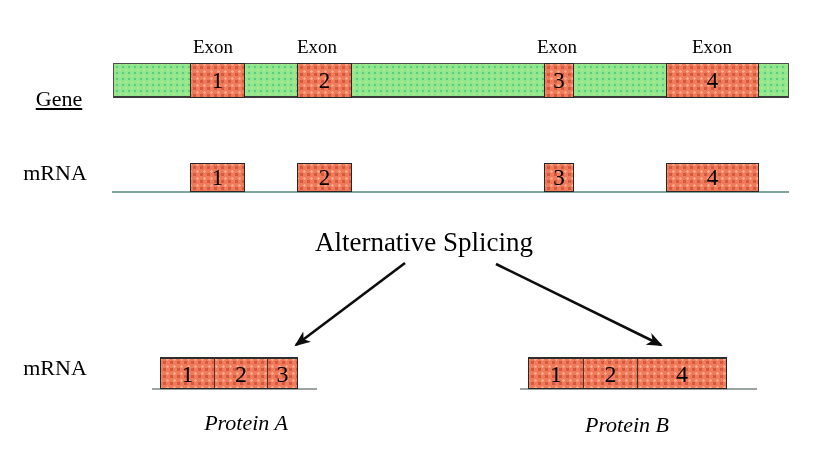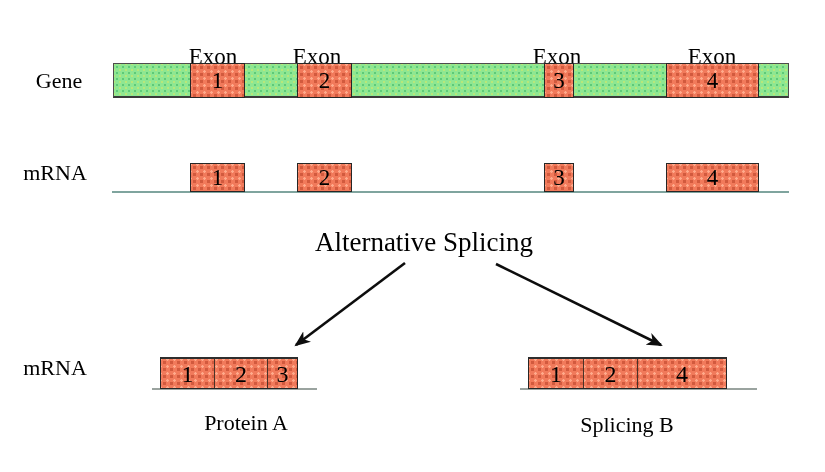--- a/index.html
+++ b/index.html
@@ -1,25 +1,25 @@
 <!DOCTYPE html>
 <html><head>
 <meta charset="utf-8">
 <style>
   html,body{margin:0;padding:0;background:#ffffff;}
   .canvas{
     position:relative;width:825px;height:472px;background:#ffffff;
     font-family:"Liberation Serif","DejaVu Serif",serif;color:#000;overflow:hidden;
   }
   .row-label{position:absolute;font-size:22px;text-align:center;white-space:nowrap;}
-  .gene-label{left:30px;top:68px;width:58px;}
+  .gene-label{left:30px;top:86px;width:58px;text-decoration:underline;}
   .mrna-top-label{left:17px;top:160px;width:76px;}
   .mrna-bottom-label{left:19px;top:355px;width:72px;}
 
-  .exon-header{position:absolute;top:44px;font-size:23px;transform:translateX(-50%);white-space:nowrap;}
+  .exon-header{position:absolute;top:36px;font-size:19px;transform:translateX(-50%);white-space:nowrap;}
   .eh-1{left:213px;} .eh-2{left:317px;} .eh-3{left:557px;} .eh-4{left:712px;}
 
   .green-fill{
     background-color:#8fe792;
     background-image:
       radial-gradient(circle,#5ecb78 28%,rgba(0,0,0,0) 34%),
       radial-gradient(circle,#b9e878 22%,rgba(0,0,0,0) 28%);
     background-size:6px 6px;
     background-position:0 0,3px 3px;
   }
@@ -67,21 +67,21 @@
   }
   .box-a{left:160px;width:138px;}
   .box-b{left:528px;width:199px;}
   .segment{
     display:flex;align-items:center;justify-content:center;
     font-size:24px;line-height:1;height:100%;box-sizing:border-box;
   }
   .segment + .segment{border-left:1px solid #4a3328;}
   .seg-w53{width:53px;} .seg-w54{width:54px;} .seg-grow{flex:1;}
 
-  .caption{position:absolute;font-size:22px;transform:translateX(-50%);white-space:nowrap;}
+  .caption{position:absolute;font-size:22px;transform:translateX(-50%);white-space:nowrap;font-style:italic;}
   .caption-a{left:246px;top:410px;}
   .caption-b{left:627px;top:412px;}
 </style>
 </head>
 <body>
 
 <div class="canvas">
 
   <div class="row-label gene-label">Gene</div>
   <div class="exon-header eh-1">Exon</div>
@@ -123,15 +123,15 @@
     <div class="segment seg-grow">3</div>
   </div>
   <div class="caption caption-a">Protein A</div>
 
   <div class="baseline baseline-b"></div>
   <div class="variant-box red-fill box-b">
     <div class="segment seg-w54">1</div>
     <div class="segment seg-w54">2</div>
     <div class="segment seg-grow">4</div>
   </div>
-  <div class="caption caption-b">Splicing B</div>
+  <div class="caption caption-b">Protein B</div>
 
 </div>
 
 </body></html>

